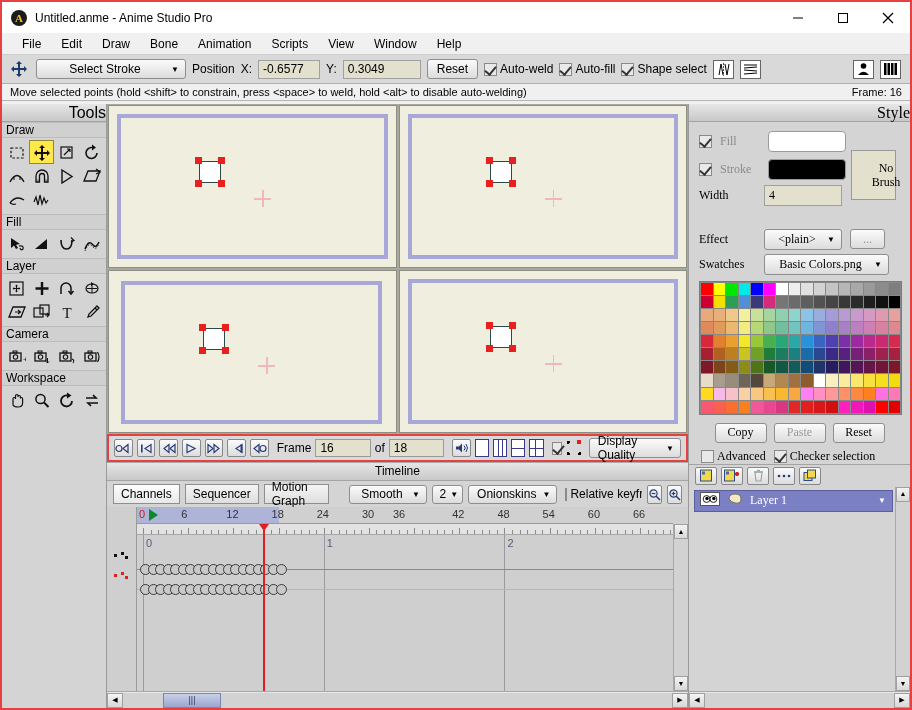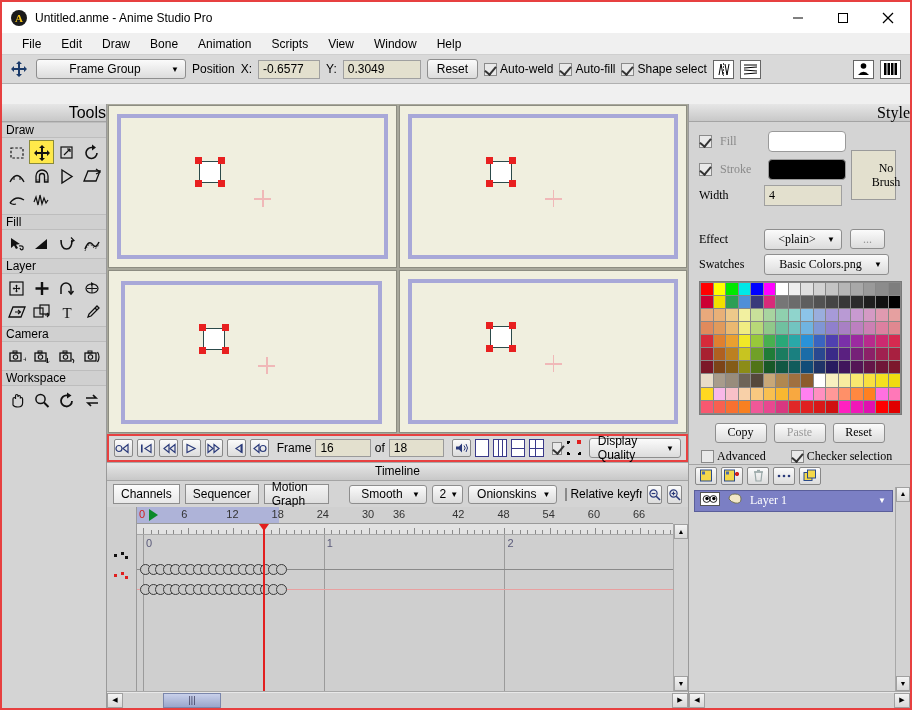--- a/index.html
+++ b/index.html
@@ -215,21 +215,21 @@
       <div class="menu-item">Help</div>
     </div>
 
   <div class="toolbar">
     <div class="tb-icon">
       <svg width="18" height="18" viewBox="0 0 18 18">
         <path d="M9 1 L12 4 H10 V8 H14 V6 L17 9 L14 12 V10 H10 V14 H12 L9 17 L6 14 H8 V10 H4 V12 L1 9 L4 6 V8 H8 V4 H6 Z" fill="#1a3a6a"></path>
       </svg>
     </div>
     <div class="combo" style="width:150px">
-      <span>Frame Group</span>
+      <span>Select Stroke</span>
       <span class="arr">▼</span>
     </div>
     <span class="lbl">Position</span>
     <span class="lbl">X:</span>
     <div class="numfield" style="width:62px">-0.6577</div>
     <span class="lbl">Y:</span>
     <div class="numfield" style="width:78px">0.3049</div>
     <div class="btn3d">Reset</div>
 
     <div class="chk">
@@ -268,20 +268,24 @@
     <div class="tb-icon" style="border:1px solid #666;background:#fff;width:21px;height:19px;margin-right:3px">
       <svg width="15" height="14" viewBox="0 0 15 14">
         <rect x="1" y="1" width="2.5" height="12" fill="#000"></rect>
         <rect x="4.5" y="1" width="2.5" height="12" fill="#000"></rect>
         <rect x="8" y="1" width="2.5" height="12" fill="#000"></rect>
         <rect x="11.5" y="1" width="2.5" height="12" fill="#000"></rect>
       </svg>
     </div>
   </div>
 
+  <div class="statusbar">
+    <span>Move selected points (hold &lt;shift&gt; to constrain, press &lt;space&gt; to weld, hold &lt;alt&gt; to disable auto-welding)</span>
+    <span>Frame: 16</span>
+  </div>
 
   <div class="main">
 
     <div class="tools-col">
       <div class="panel-hd">Tools</div>
       <div id="tool-groups">
           <div class="grp-hd">Draw</div>
           <div class="tool-grid">
             <div class="tool">
               <svg width="18" height="17" viewBox="0 0 18 17">
@@ -1038,21 +1042,21 @@
             <div class="sw" style="background: rgb(224, 16, 176);"></div>
             <div class="sw" style="background: rgb(255, 0, 0);"></div>
             <div class="sw" style="background: rgb(224, 0, 0);"></div>
           </div>
 
         <div style="display:flex;gap:7px;justify-content:center;margin-top:8px">
           <div class="btn3d" style="width:52px">Copy</div>
           <div class="btn3d" style="width:52px;color:#9a9a9a">Paste</div>
           <div class="btn3d" style="width:52px">Reset</div>
         </div>
-        <div style="display:flex;gap:25px;padding:6px 12px 0 12px">
+        <div style="display:flex;gap:8px;padding:6px 12px 0 12px">
           <div class="chk">
             <span class="chkbox"></span>
             <span>Advanced</span>
           </div>
           <div class="chk">
             <span class="chkbox on"></span>
             <span>Checker selection</span>
           </div>
         </div>
       </div>

